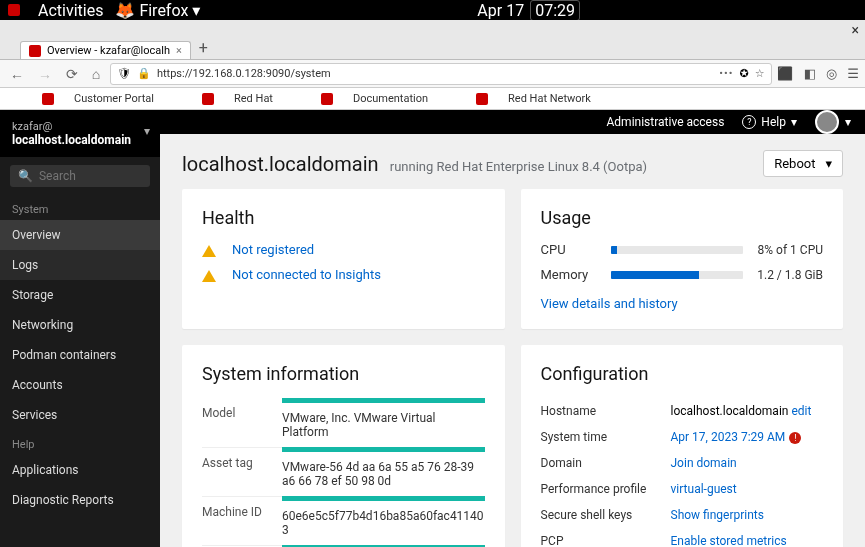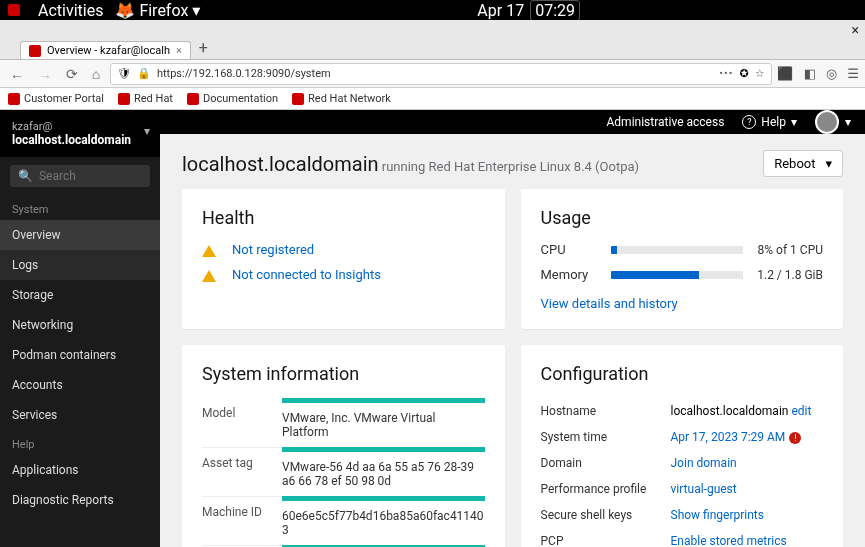--- a/index.html
+++ b/index.html
@@ -25,21 +25,21 @@
 .urlbar-row { background: #f7f7f7; height: 28px; display: flex; align-items: center; border-bottom: 1px solid #ccc; padding: 0 6px; gap: 6px; }
 .urlbar-row .nav-btn { color: #666; padding: 0 4px; font-size: 14px; cursor: pointer; }
 .urlbar { flex: 1; background: #fff; border: 1px solid #ccc; border-radius: 3px; height: 22px; display: flex; align-items: center; padding: 0 6px; font-size: 11px; gap: 6px; }
 .urlbar .lock { color: #555; }
 .urlbar .url { flex: 1; color: #333; }
 .urlbar .dots { color: #666; letter-spacing: 1px; }
 .urlbar .star { color: #666; }
 .toolbar-right { display: flex; align-items: center; gap: 10px; color: #555; font-size: 13px; }
 
 .bookmarks { background: #fff; height: 22px; display: flex; align-items: center; border-bottom: 1px solid #ccc; padding: 0 8px; gap: 14px; font-size: 11px; }
-.bookmarks .bm { display: flex; align-items: center; gap: 4px; color: #333; cursor: pointer; }
+.bookmarks .bm { display: flex; align-items: center; gap: 20px; color: #333; cursor: pointer; margin-left: 34px; }
 .bookmarks .bm .hat { width: 12px; height: 12px; background: #c00; border-radius: 2px; }
 
 
 .cockpit { display: flex; height: calc(547px - 20px - 24px - 28px - 22px); }
 .sidebar { width: 160px; background: #1b1b1b; color: #ddd; display: flex; flex-direction: column; font-size: 12px; }
 .sidebar-host { background: #000; padding: 10px 12px; position: relative; }
 .sidebar-host .user { font-size: 11px; color: #bbb; }
 .sidebar-host .host { font-weight: bold; color: #fff; }
 .sidebar-host .chev { position: absolute; right: 10px; top: 14px; color: #aaa; }
 .sidebar-search { margin: 8px 10px; background: #333; border-radius: 3px; padding: 4px 8px; display: flex; align-items: center; gap: 6px; color: #aaa; }
@@ -49,21 +49,21 @@
 .sidebar-item.active { background: #3a3a3a; }
 
 .main { flex: 1; display: flex; flex-direction: column; background: #f0f0f0; overflow-y: auto; }
 .topbar { background: #000; color: #fff; height: 44px; display: flex; align-items: center; justify-content: flex-end; padding: 0 14px; gap: 18px; font-size: 12px; }
 .topbar .avatar { width: 24px; height: 24px; border-radius: 50%; background: #888; border: 2px solid #fff; }
 .topbar .help { display: flex; align-items: center; gap: 5px; }
 .help-icon-b { width: 14px; height: 14px; border: 1.5px solid #fff; border-radius: 50%; display: inline-flex; align-items: center; justify-content: center; font-size: 9px; }
 
 .page-header { display: flex; align-items: center; justify-content: space-between; padding: 16px 22px 12px; }
 .page-header h1 { font-size: 20px; font-weight: 400; color: #151515; }
-.page-header .sub { color: #6a6e73; font-size: 13px; }
+.page-header .sub { color: #6a6e73; font-size: 13px; margin-left: 8px; }
 .reboot-btn { background: #fff; border: 1px solid #ccc; border-radius: 3px; padding: 5px 10px; font-size: 13px; display: flex; align-items: center; gap: 10px; cursor: pointer; }
 
 .cards { padding: 0 22px 20px; display: grid; grid-template-columns: 1fr 1fr; gap: 16px; }
 .card { background: #fff; border-radius: 2px; padding: 18px 20px; box-shadow: 0 1px 1px rgba(0,0,0,0.05); }
 .card h2 { font-size: 18px; font-weight: 400; color: #151515; margin-bottom: 14px; }
 
 .health-row { display: flex; align-items: flex-end; gap: 16px; margin-bottom: 10px; }
 .warn-icon { width: 0; height: 0; border-left: 7px solid transparent; border-right: 7px solid transparent; border-bottom: 12px solid #f0ab00; position: relative; }
 .link { color: #0066cc; cursor: pointer; }
 

